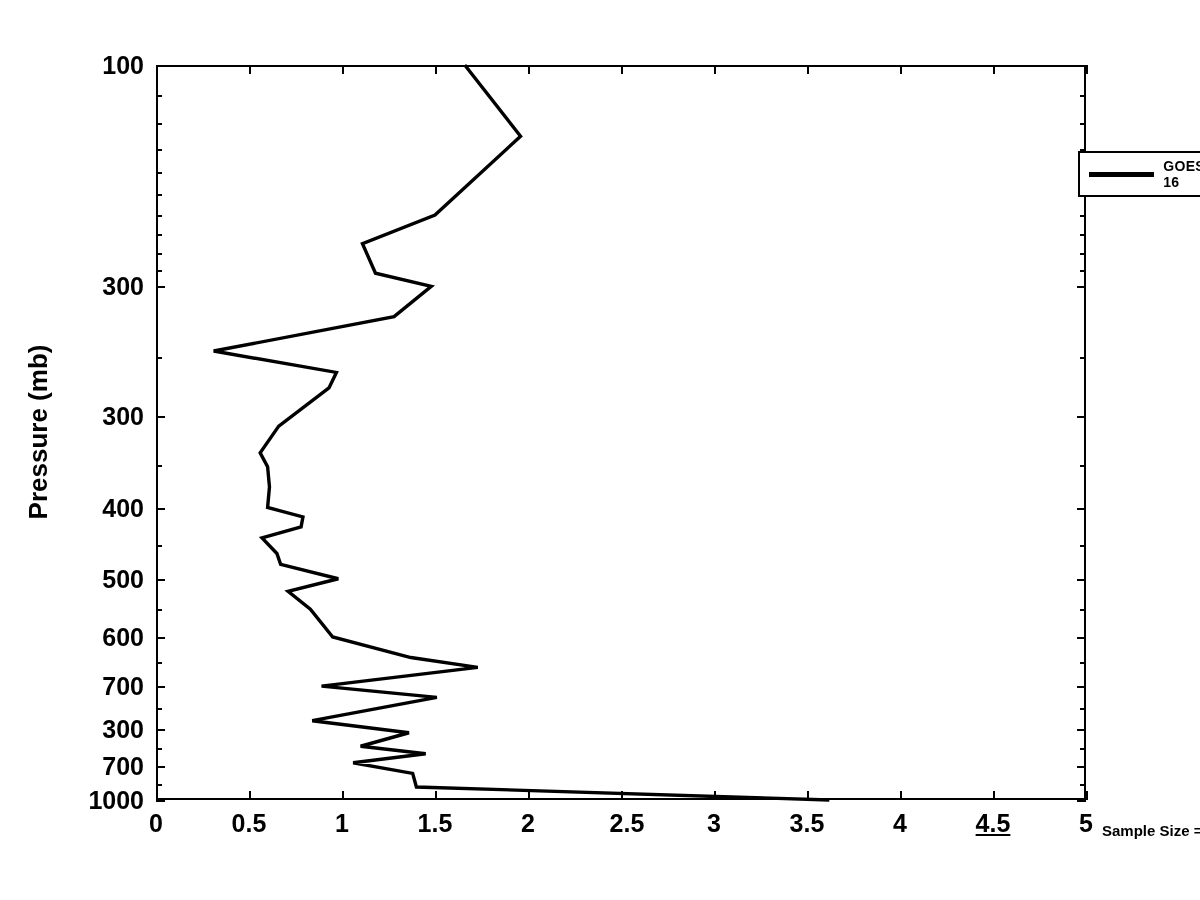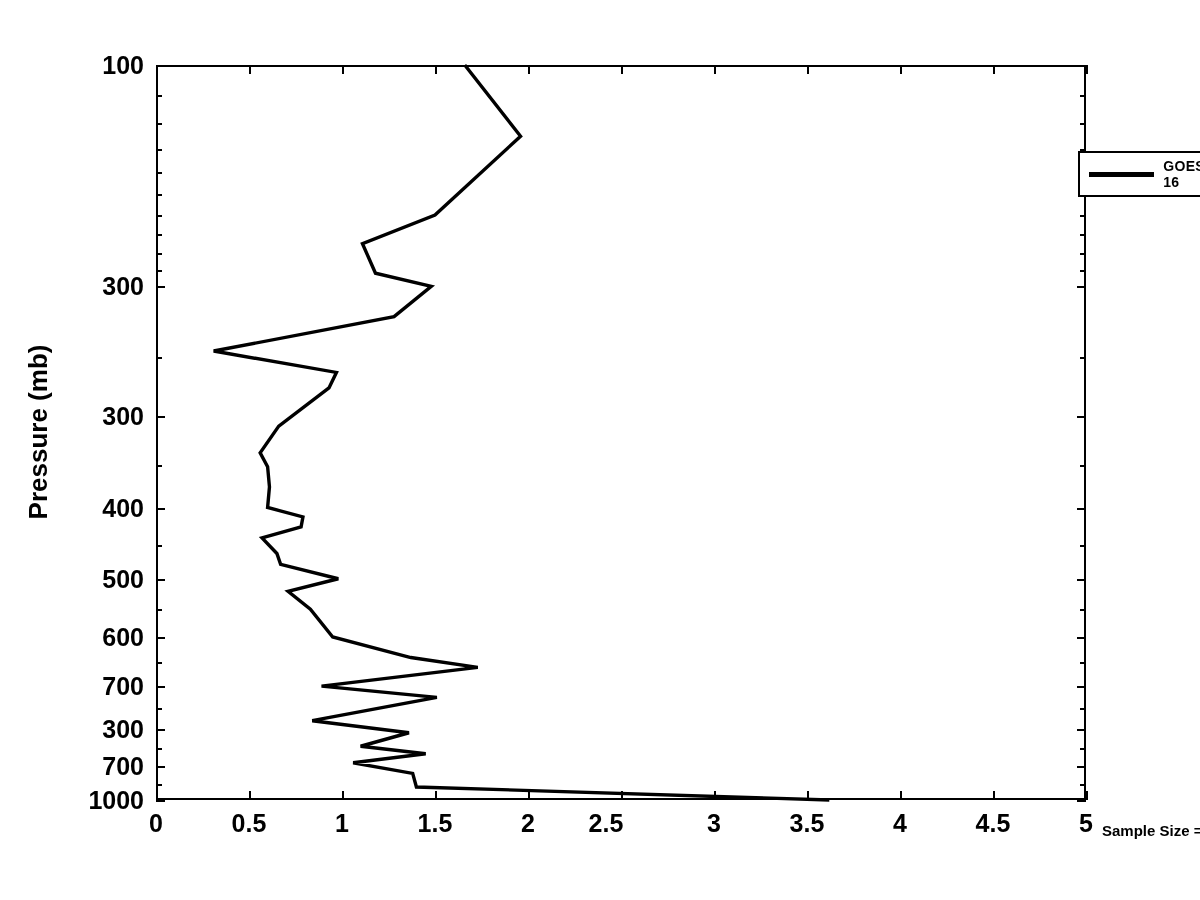--- a/index.html
+++ b/index.html
@@ -248,25 +248,25 @@
         <div class="tick-y minor right" style="top: 683.123px;"></div>
         <div class="tick-y minor" style="top: 718.627px;"></div>
         <div class="tick-y minor right" style="top: 718.627px;"></div>
       </div>
     <div id="xticklabels">
         <div class="xticklabel" style="left: 0px;">0</div>
         <div class="xticklabel" style="left: 93px;">0.5</div>
         <div class="xticklabel" style="left: 186px;">1</div>
         <div class="xticklabel" style="left: 279px;">1.5</div>
         <div class="xticklabel" style="left: 372px;">2</div>
-        <div class="xticklabel" style="left: 450px;">2.5</div>
+        <div class="xticklabel" style="left: 471px;">2.5</div>
         <div class="xticklabel" style="left: 558px;">3</div>
         <div class="xticklabel" style="left: 651px;">3.5</div>
         <div class="xticklabel" style="left: 744px;">4</div>
-        <div class="xticklabel" style="left: 837px;">4.5</div>
+        <div class="xticklabel" style="left: 837px; text-decoration: underline;">4.5</div>
         <div class="xticklabel" style="left: 930px;">5</div>
       </div>
     <div id="yticklabels">
         <div class="yticklabel" style="top: 0px;">100</div>
         <div class="yticklabel" style="top: 221.257px;">300</div>
         <div class="yticklabel" style="top: 350.684px;">300</div>
         <div class="yticklabel" style="top: 442.514px;">400</div>
         <div class="yticklabel" style="top: 513.743px;">500</div>
         <div class="yticklabel" style="top: 571.941px; text-align: center;">600</div>
         <div class="yticklabel" style="top: 621.147px;">700</div>

